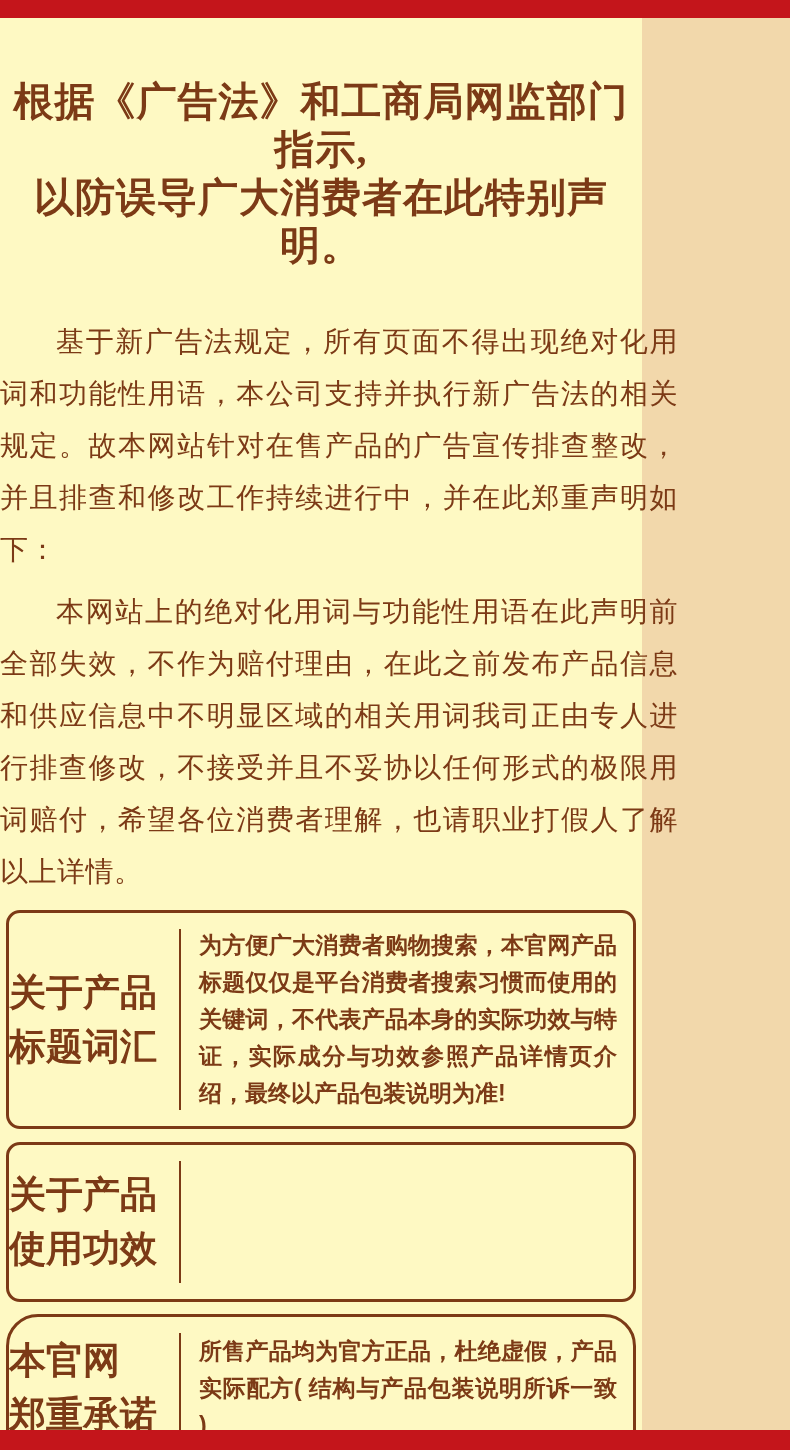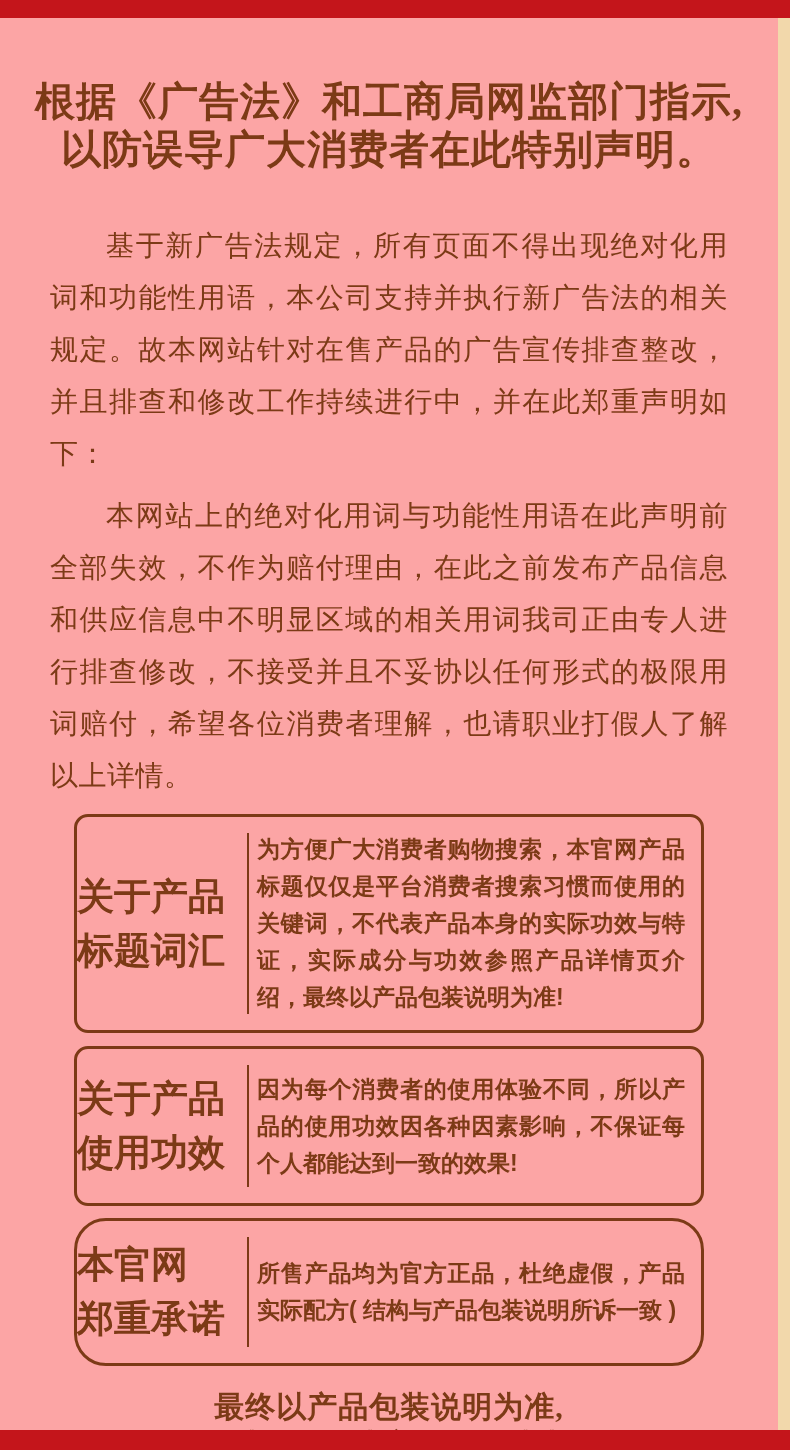--- a/index.html
+++ b/index.html
@@ -4,22 +4,22 @@
 <style>
   html, body { margin: 0; padding: 0; }
   body {
     width: 790px; height: 1450px;
     font-family: "Liberation Serif", "DejaVu Serif", serif;
     background: #f2d8ab;
     overflow: hidden;
   }
   .page {
     position: relative;
-    width: 778px; height: 1450px;
-    background: #fca5a5;
+    width: 642px; height: 1450px;
+    background: #fef9c3;
   }
   .red-bar {
     position: absolute; left: 0; width: 790px;
     background: #c4151b;
   }
   .red-bar.top { top: 0; height: 18px; }
   .red-bar.bottom { bottom: 0; height: 20px; }
 
   .heading {
     padding-top: 78px;
@@ -66,21 +66,21 @@
     color: #7c3a16;
   }
   .notice-divider {
     width: 2px;
     align-self: stretch;
     margin: 16px 0;
     background: #7c3a16;
   }
   .notice-body {
     flex: 1;
-    padding: 14px 16px 14px 8px;
+    padding: 14px 16px 14px 18px;
     font-family: "Liberation Sans", "DejaVu Sans", sans-serif;
     font-weight: bold;
     font-size: 23px;
     line-height: 37px;
     color: #7c3a16;
     text-align: justify;
   }
 
   .footer {
     margin-top: 22px;
@@ -117,21 +117,20 @@
     <div class="notice-divider"></div>
     <div class="notice-body">为方便广大消费者购物搜索，本官网产品标题仅仅是平台消费者搜索习惯而使用的关键词，不代表产品本身的实际功效与特证，实际成分与功效参照产品详情页介绍，最终以产品包装说明为准!</div>
   </div>
 
   <div class="notice-box b2">
     <div class="notice-label">
       <div>关于产品</div>
       <div>使用功效</div>
     </div>
     <div class="notice-divider"></div>
-    <div class="notice-body">因为每个消费者的使用体验不同，所以产品的使用功效因各种因素影响，不保证每个人都能达到一致的效果!</div>
   </div>
 
   <div class="notice-box b3">
     <div class="notice-label">
       <div>本官网</div>
       <div>郑重承诺</div>
     </div>
     <div class="notice-divider"></div>
     <div class="notice-body">所售产品均为官方正品，杜绝虚假，产品实际配方( 结构与产品包装说明所诉一致 )</div>
   </div>

